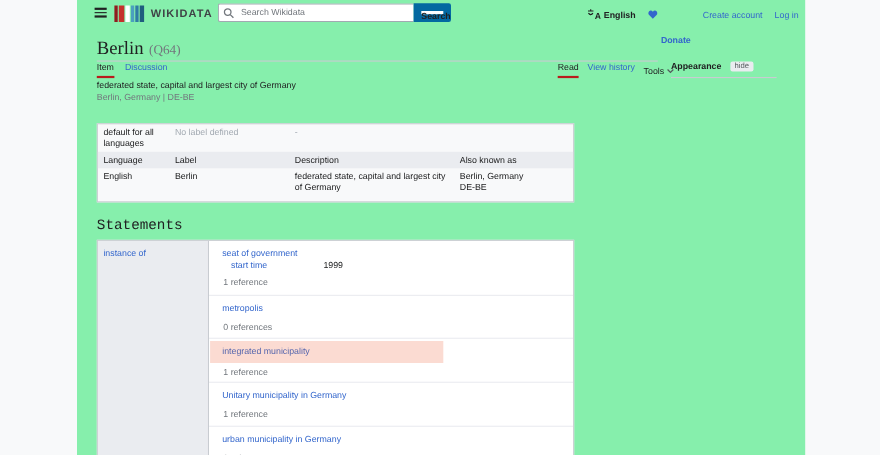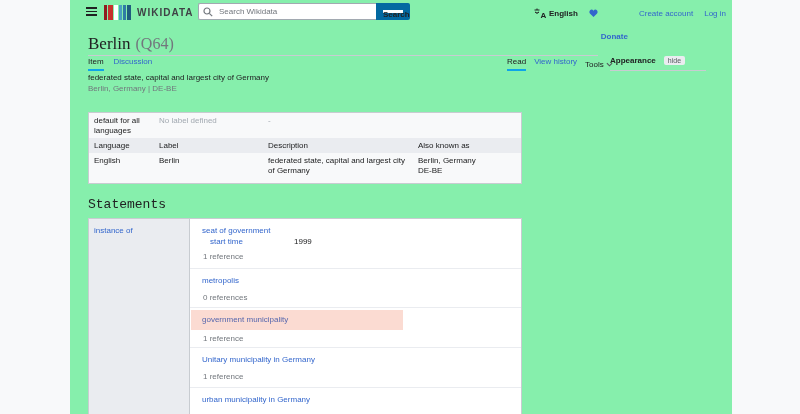--- a/index.html
+++ b/index.html
@@ -25,26 +25,26 @@
     font-size:8px;font-weight:bold;color:#202122;padding:0;cursor:pointer;
     font-family:"Liberation Sans","DejaVu Sans",sans-serif;}
   .user-menu{right:6px;top:0;height:26px;display:flex;align-items:center;gap:11px;}
   .user-item{display:flex;align-items:center;gap:3px;}
   .lang-label{font-weight:bold;color:#202122;cursor:pointer;}
   .link{color:#3366cc;text-decoration:none;cursor:pointer;}
   .donate-label{font-weight:bold;margin-top:47px;}
 
   
   .page-title{left:18px;top:34px;font-family:"Liberation Serif","DejaVu Serif",serif;font-size:17px;color:#202122;}
-  .entity-id{font-size:16px;color:#72777d;margin-left:5px;}
+  .entity-id{font-size:12px;color:#72777d;margin-left:5px;}
   .title-rule{left:18px;top:55px;width:510px;border-top:1px solid #c8ccd1;}
   .tabs-left{left:18px;top:57px;display:flex;gap:10px;}
   .tabs-right{left:437px;top:57px;display:flex;gap:8px;}
   .tab{padding-bottom:3px;cursor:pointer;}
-  .tab.active{color:#202122;border-bottom:2px solid #0ea5e9;}
+  .tab.active{color:#202122;border-bottom:2px solid #b91c1c;}
   .tools-tab{display:flex;align-items:center;gap:2px;color:#202122;cursor:pointer;}
   .appearance{left:540px;top:56px;width:96px;display:flex;align-items:center;gap:8px;
     padding-bottom:5px;border-bottom:1px solid #c8ccd1;}
   .appearance-title{font-weight:bold;}
   .hide-btn{background:#eaecf0;color:#54595d;font-size:7px;padding:1px 4px;border-radius:2px;cursor:pointer;}
 
   
   .desc{left:18px;top:73px;color:#202122;}
   .aliases{left:18px;top:84px;color:#72777d;}
 
@@ -194,21 +194,21 @@
         <span class="ref" style="top:33px;">1 reference</span>
       </div>
 
       <div class="stmt-item" style="height:38px;">
         <span class="snak link">metropolis</span>
         <span class="ref" style="top:24px;">0 references</span>
       </div>
 
       <div class="stmt-item" style="height:39px;">
         <span class="hl-band"></span>
-        <span class="snak hl-link">government municipality</span>
+        <span class="snak hl-link">integrated municipality</span>
         <span class="ref" style="top:26px;">1 reference</span>
       </div>
 
       <div class="stmt-item" style="height:39px;">
         <span class="snak link">Unitary municipality in Germany</span>
         <span class="ref" style="top:24px;">1 reference</span>
       </div>
 
       <div class="stmt-item" style="height:40px;border-bottom:none;">
         <span class="snak link">urban municipality in Germany</span>

